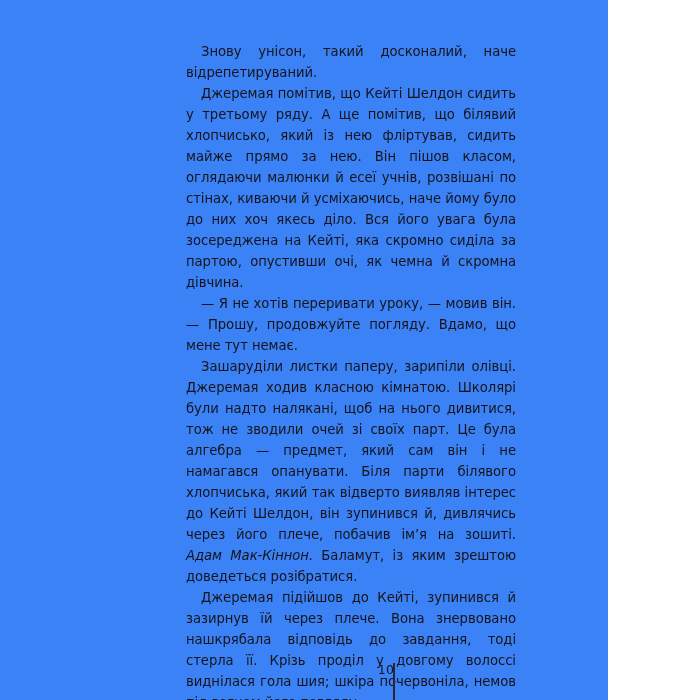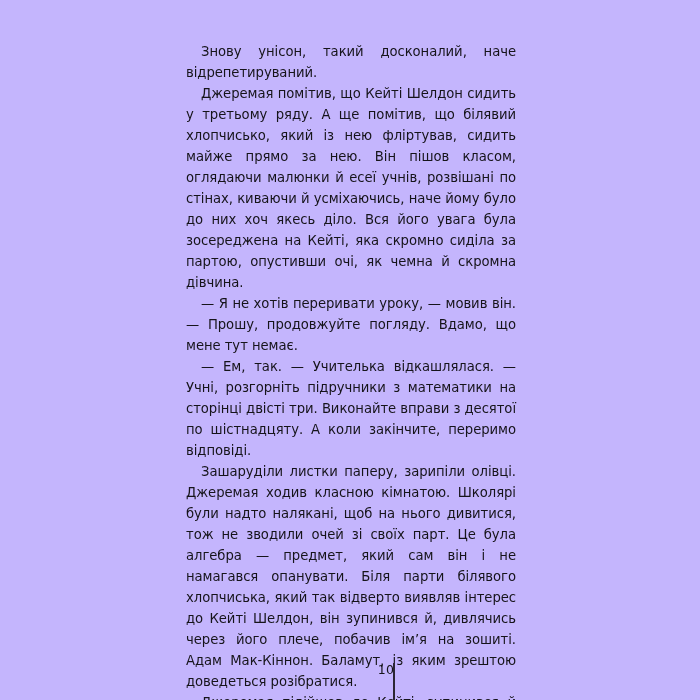--- a/index.html
+++ b/index.html
@@ -10,23 +10,23 @@
   body {
     width: 700px;
     height: 700px;
     background: #ffffff;
     font-family: "DejaVu Sans", sans-serif;
     overflow: hidden;
   }
 
   .page {
     position: relative;
-    width: 700px;
+    width: 608px;
     height: 700px;
-    background: #c4b5fd;
+    background: #3b82f6;
   }
 
   
   .text-column {
     position: absolute;
     left: 186px;
     top: 41px;
     width: 330px;
   }
 
@@ -42,20 +42,21 @@
     letter-spacing: -0.05px;
     word-spacing: 0px;
   }
 
   .para:last-child {
     margin-bottom: 0;
   }
 
   .para em,
   .italic-name {
+    font-style: italic;
   }
 
   
   .footer {
     position: absolute;
     left: 0;
     top: 662px;
     width: 700px;
     height: 38px;
     margin-left: 36px;
@@ -89,21 +90,20 @@
 <div class="page">
 
   <div class="text-column">
 
     <p class="para">Знову унісон, такий досконалий, наче відрепетируваний.</p>
 
     <p class="para">Джеремая помітив, що Кейті Шелдон сидить у третьому ряду. А ще помітив, що білявий хлопчисько, який із нею фліртував, сидить майже прямо за нею. Він пішов класом, оглядаючи малюнки й есеї учнів, розвішані по стінах, киваючи й усміхаючись, наче йому було до них хоч якесь діло. Вся його увага була зосереджена на Кейті, яка скромно сиділа за партою, опустивши очі, як чемна й скромна дівчина.</p>
 
     <p class="para">— Я не хотів переривати уроку, — мовив він. — Прошу, продовжуйте погляду. Вдамо, що мене тут немає.</p>
 
-    <p class="para">— Ем, так. — Учителька відкашлялася. — Учні, розгорніть підручники з математики на сторінці двісті три. Виконайте вправи з десятої по шістнадцяту. А коли закінчите, переримо відповіді.</p>
 
     <p class="para"><span>Зашаруділи листки паперу, зарипіли олівці. Джеремая ходив класною кімнатою. Школярі були надто налякані, щоб на нього дивитися, тож не зводили очей зі своїх парт. Це була алгебра — предмет, який сам він і не намагався опанувати. Біля парти білявого хлопчиська, який так відверто виявляв інтерес до Кейті Шелдон, він зупинився й, дивлячись через його плече, побачив ім’я на зошиті. </span><span class="italic-name">Адам Мак-Кіннон.</span><span> Баламут, із яким зрештою доведеться розібратися.</span></p>
 
     <p class="para">Джеремая підійшов до Кейті, зупинився й зазирнув їй через плече. Вона знервовано нашкрябала відповідь до завдання, тоді стерла її. Крізь проділ у довгому волоссі виднілася гола шия; шкіра почервоніла, немов під вогнем його погляду.</p>
 
   </div>
 
   <div class="footer">
     <div class="folio">10</div>
     <div class="spine-mark"></div>

